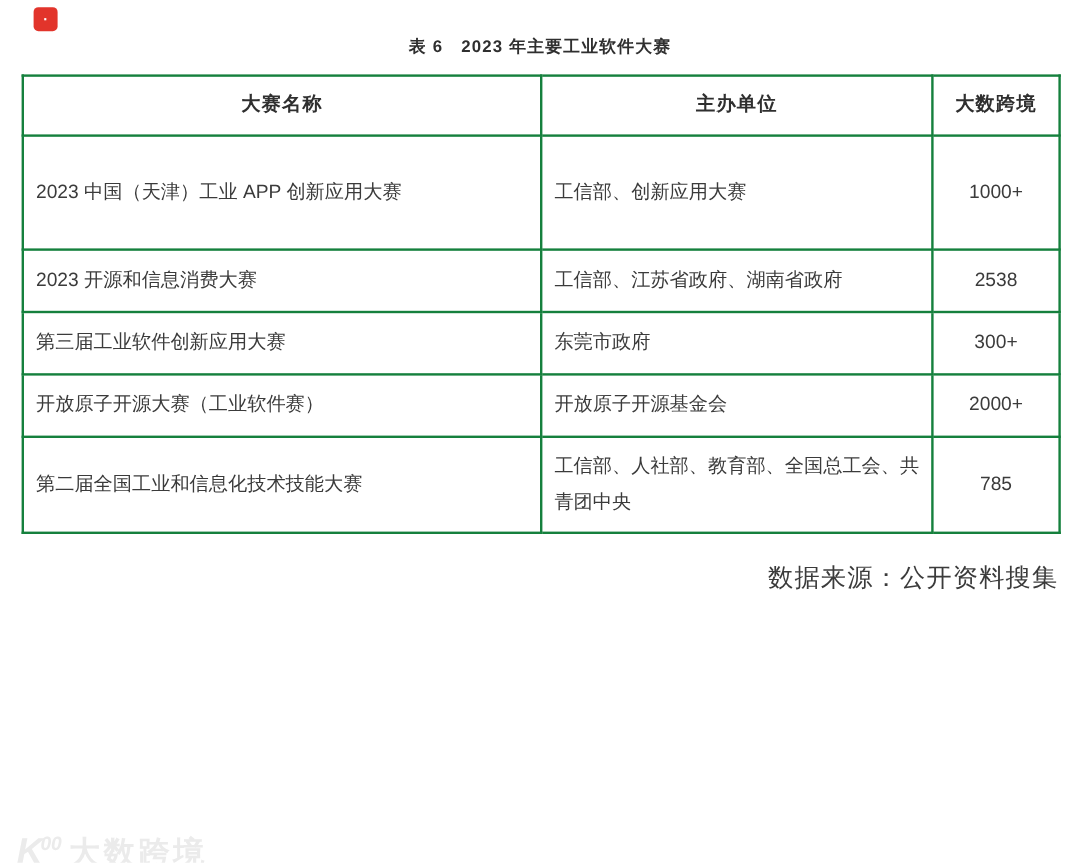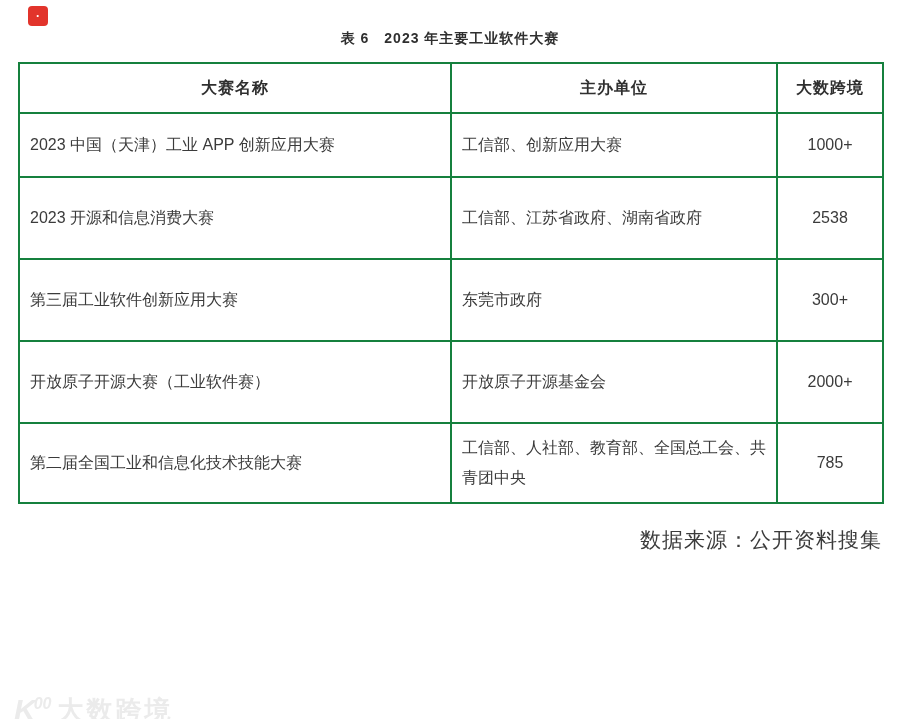--- a/index.html
+++ b/index.html
@@ -48,22 +48,22 @@
     color:#2f2f2f;
     letter-spacing:1px;
   }
   col.c1{width:432px;}
   col.c2{width:326px;}
   col.c3{width:106px;}
   td.name{text-align:left;}
   td.org{text-align:left;}
   td.teams{text-align:center;}
   tr.h49{height:45px;}
-  tr.r81{height:64px;}
-  tr.r70{height:82px;}
+  tr.r81{height:95px;}
+  tr.r70{height:52px;}
   tr.r84{height:80px;}
   .source{
     width:864px;
     margin-left:18px;
     text-align:right;
     font-size:21px;
     margin-top:22px;
     letter-spacing:1px;
     color:#3b3b3b;
   }

